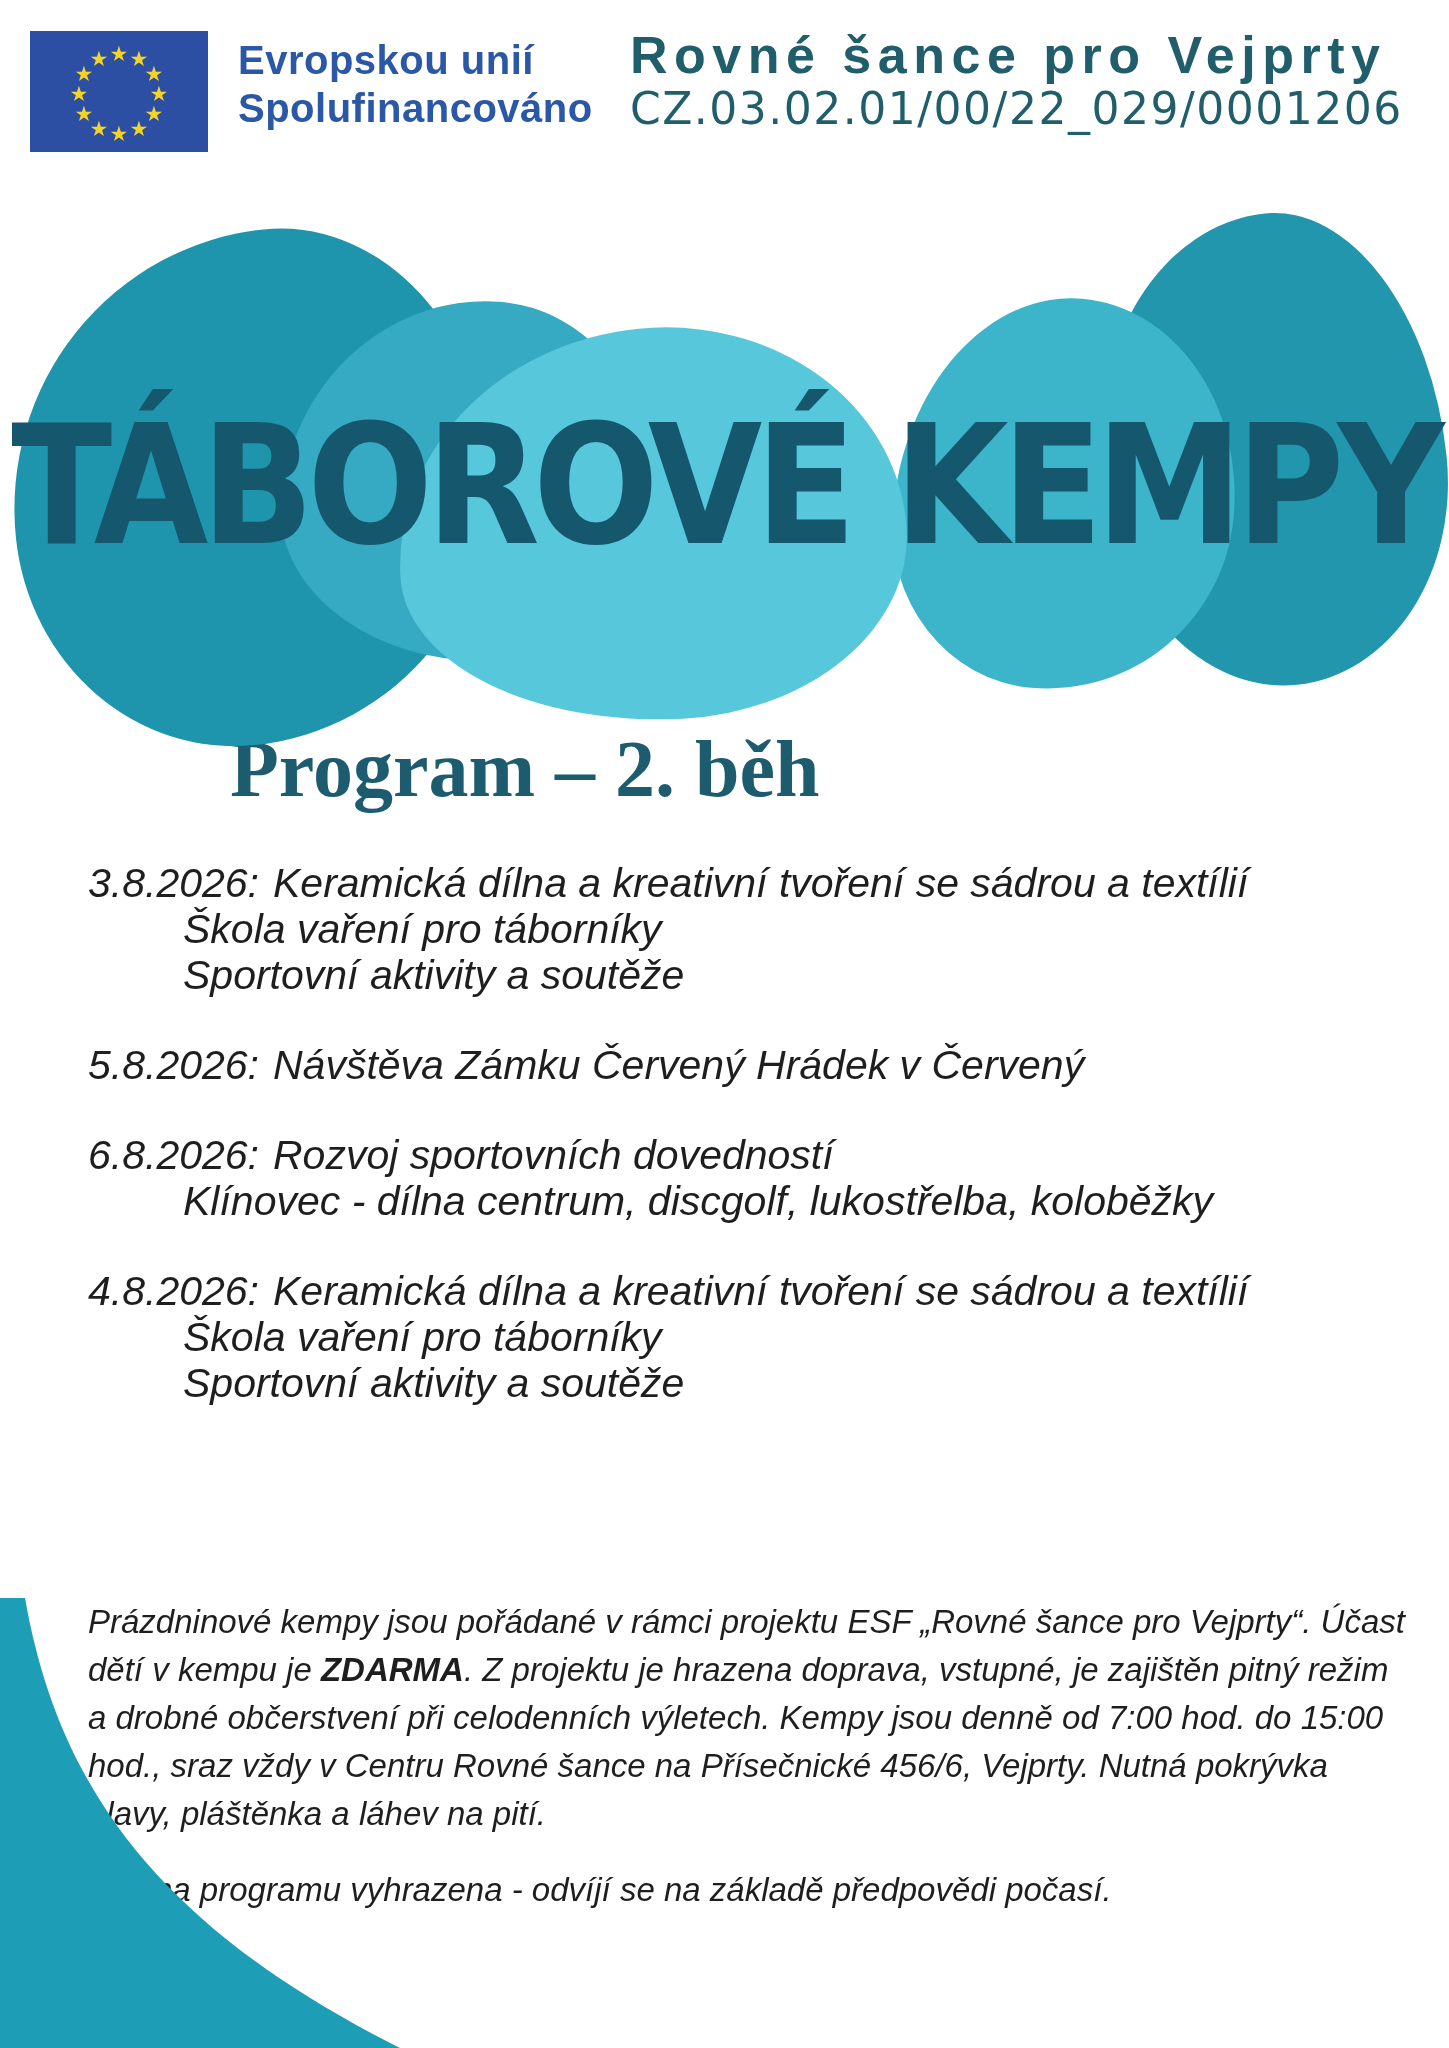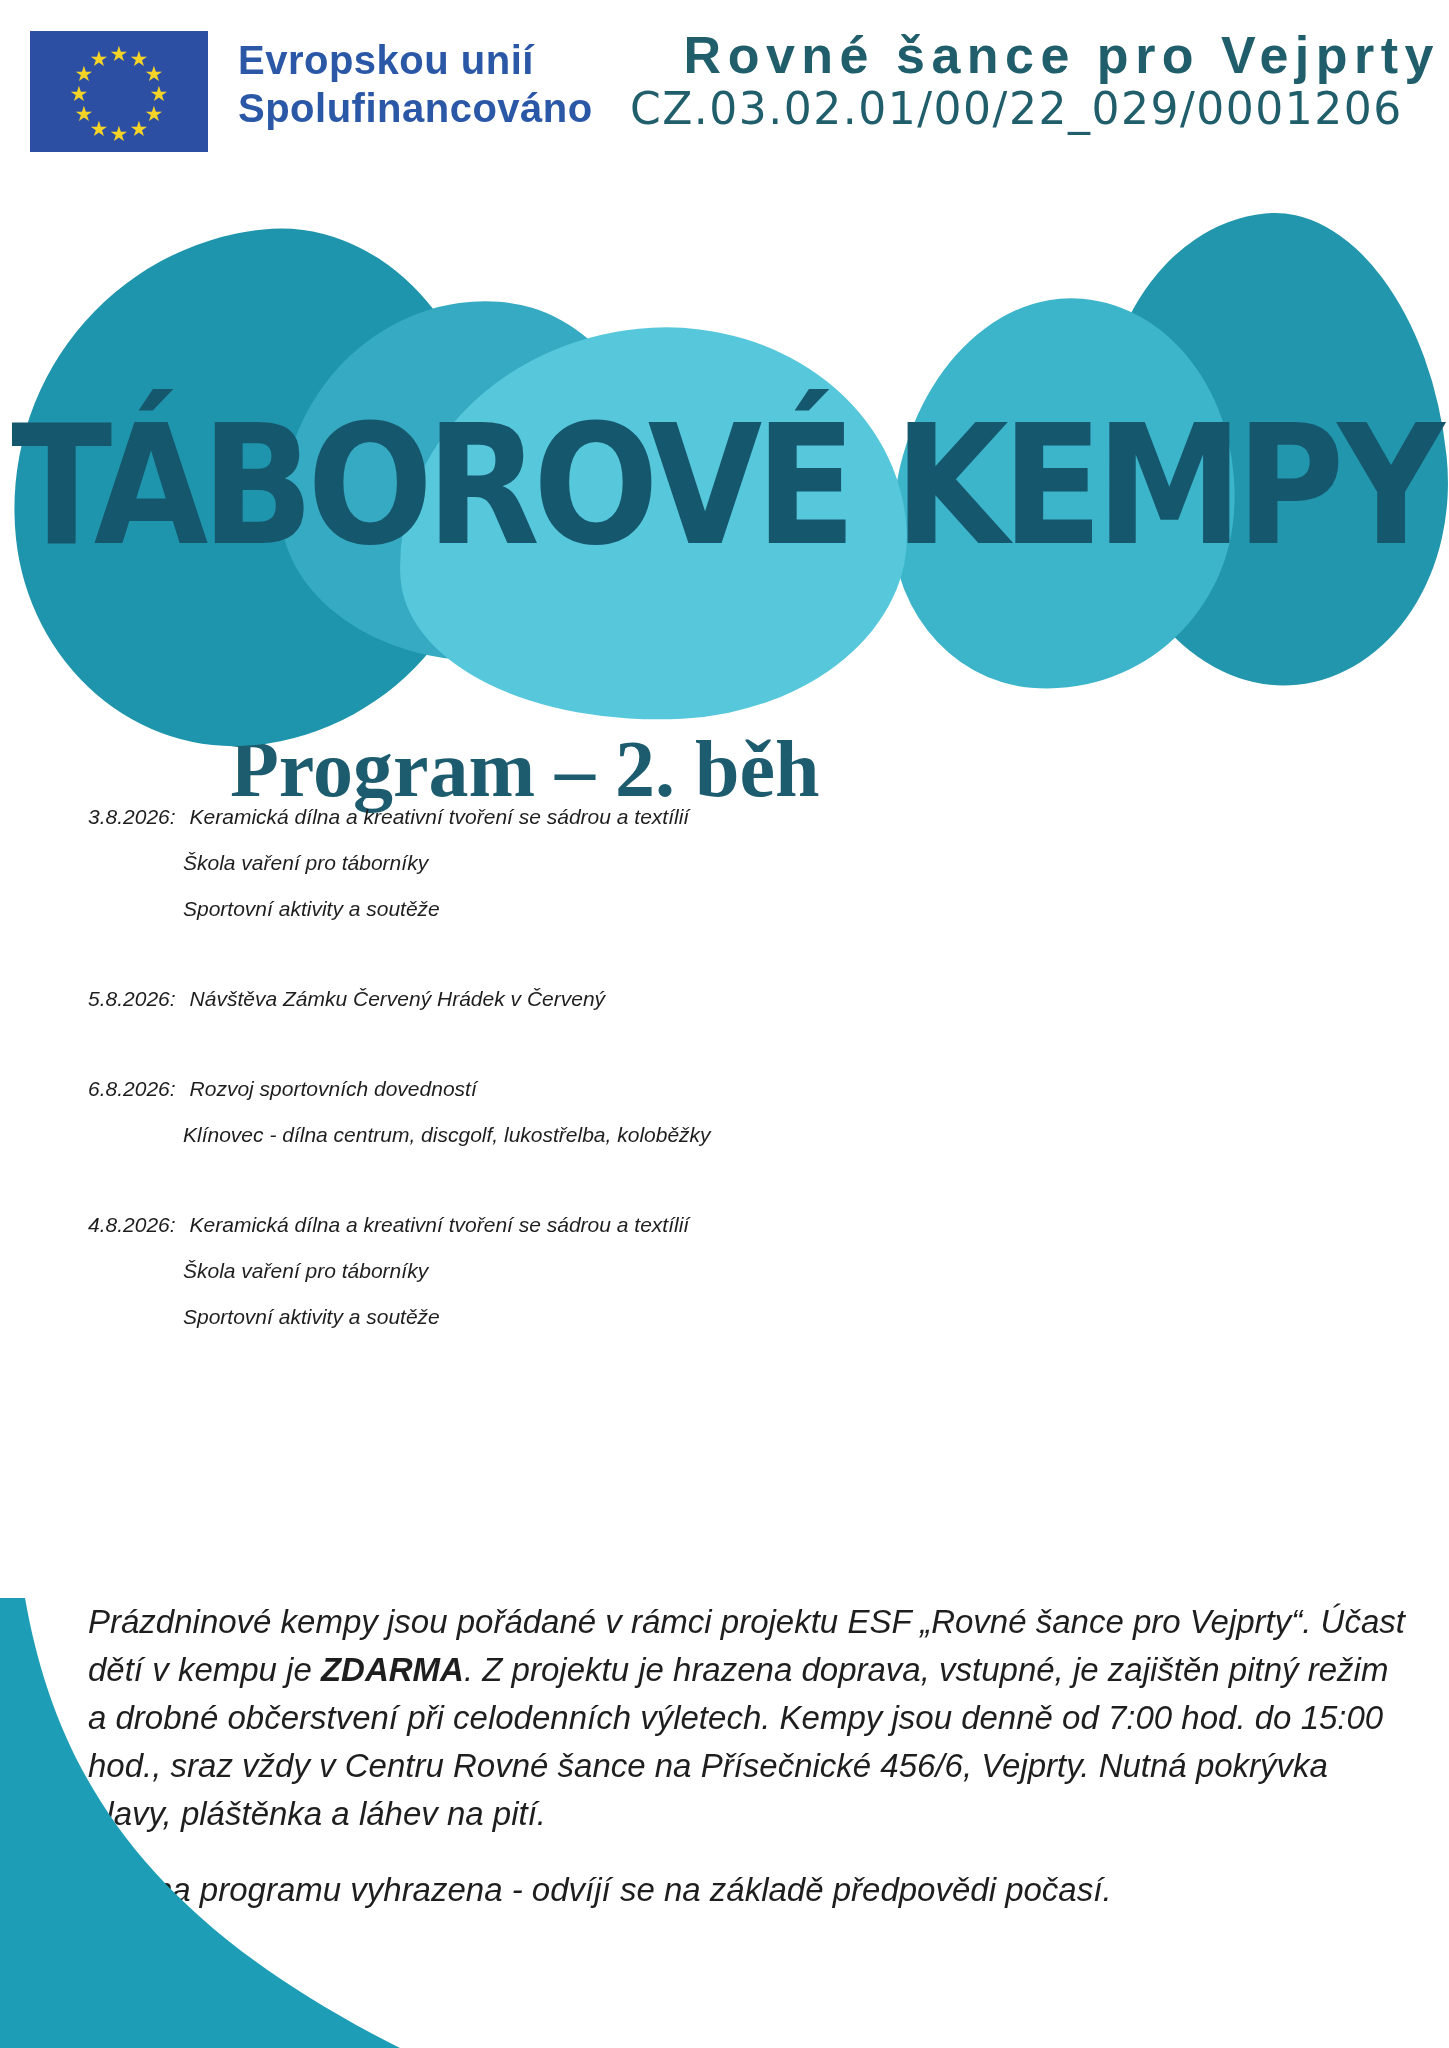--- a/index.html
+++ b/index.html
@@ -25,21 +25,21 @@
     position:absolute;left:238px;top:36px;
     color:#2b58a6;font-weight:bold;font-size:40px;line-height:48px;
     letter-spacing:.5px;
   }
   .proj{
     position:absolute;left:630px;top:26px;width:810px;
     color:#1f5e6a;
   }
   .proj-title{
     font-family:"Liberation Sans",sans-serif;font-weight:bold;
-    font-size:52px;line-height:58px;letter-spacing:6.5px;white-space:nowrap;text-align:right;
+    font-size:52px;line-height:58px;letter-spacing:6.5px;white-space:nowrap;
   }
   .proj-code{
     font-family:"DejaVu Sans",sans-serif;font-weight:normal;
     font-size:44px;line-height:50px;letter-spacing:1.5px;white-space:nowrap;
   }
 
   
   .blob{position:absolute;}
   .blob-1{left:12px;top:232px;width:480px;height:512px;background:#1e95ac;
           border-radius:58% 42% 55% 45% / 55% 48% 52% 45%;transform:rotate(-6deg);z-index:1;}
@@ -61,22 +61,22 @@
 
   
   .program-heading{
     position:absolute;left:230px;top:724px;
     font-family:"Liberation Serif",serif;font-weight:bold;
     font-size:80px;line-height:90px;color:#1d5c6e;white-space:nowrap;
   }
 
   
   .schedule{
-    position:absolute;left:88px;top:794px;width:1320px;
-    font-style:italic;color:#1e1e1e;font-size:21px;
+    position:absolute;left:88px;top:860px;width:1320px;
+    font-style:italic;color:#1e1e1e;font-size:41px;
   }
   .entry{margin-bottom:44px;}
   .line{line-height:46px;}
   .date{margin-right:14px;}
   .cont{padding-left:95px;}
 
   
   .info{
     position:absolute;left:88px;top:1598px;width:1320px;
     font-style:italic;color:#1e1e1e;font-size:33px;line-height:48px;

